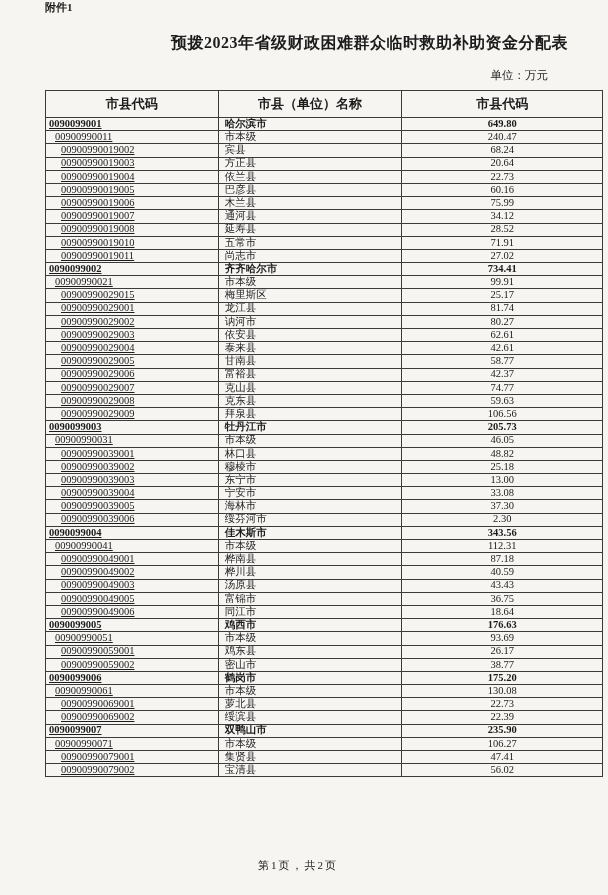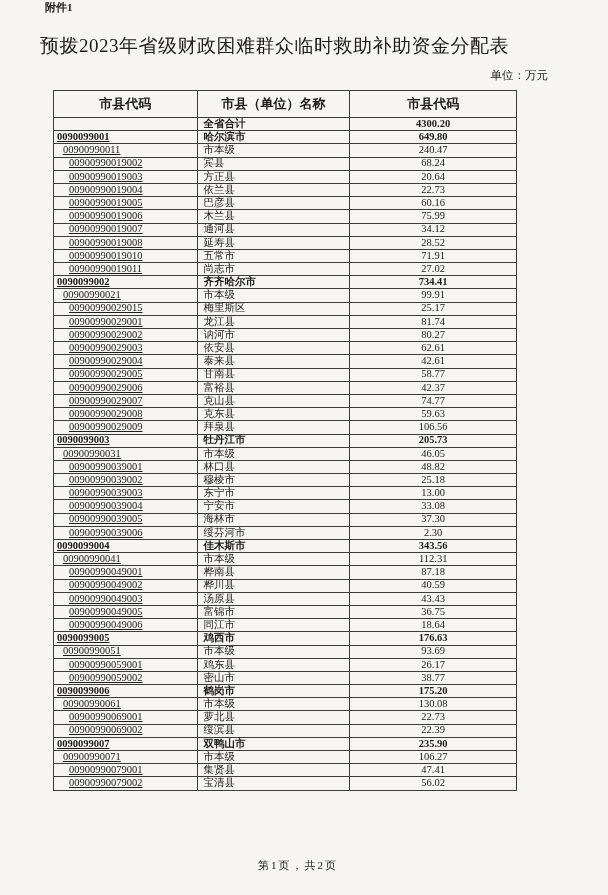--- a/index.html
+++ b/index.html
@@ -15,32 +15,32 @@
     color:var(--ink);
     position:relative;
     overflow:hidden;
   }
   .attachment{
     position:absolute;left:45px;top:0;
     font-size:11px;font-weight:700;
   }
   .title{
     position:absolute;left:40px;top:33px;width:528px;
-    text-align:left;
-    font-size:19px;font-weight:400;
+    text-align:right;
+    font-size:16px;font-weight:700;
     letter-spacing:.5px;
     white-space:nowrap;
   }
   .unit-note{
     position:absolute;right:60px;top:68px;
     font-size:11.5px;
   }
   table.alloc{
-    position:absolute;left:53px;top:90px;
-    width:464px;
+    position:absolute;left:45px;top:90px;
+    width:558px;
     border-collapse:collapse;
     table-layout:fixed;
     border:1.5px solid var(--border);
     background:transparent;
   }
   col.c-code{width:31%;}
   col.c-name{width:33%;}
   col.c-val{width:36%;}
   .alloc th{
     border:1px solid var(--border);
@@ -87,25 +87,20 @@
       <col class="c-val">
   </colgroup>
   <thead>
     <tr>
       <th>市县代码</th>
       <th>市县（单位）名称</th>
       <th>市县代码</th>
     </tr>
   </thead>
   <tbody>
-      <tr class="row-total">
-        <td></td>
-        <td>全省合计</td>
-        <td>4300.20</td>
-      </tr>
       <tr class="row-city">
         <td>0090099001</td>
         <td>哈尔滨市</td>
         <td>649.80</td>
       </tr>
       <tr class="row-sub">
         <td>00900990011</td>
         <td>市本级</td>
         <td>240.47</td>
       </tr>

